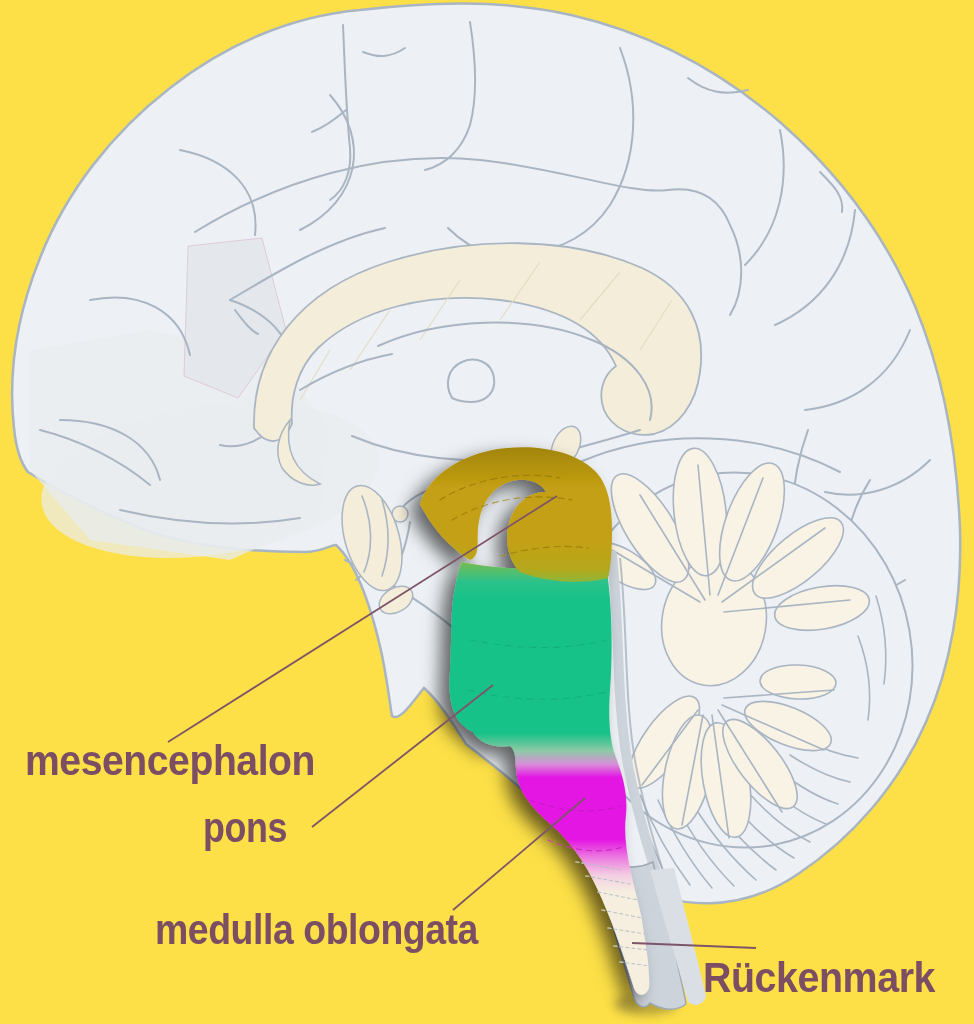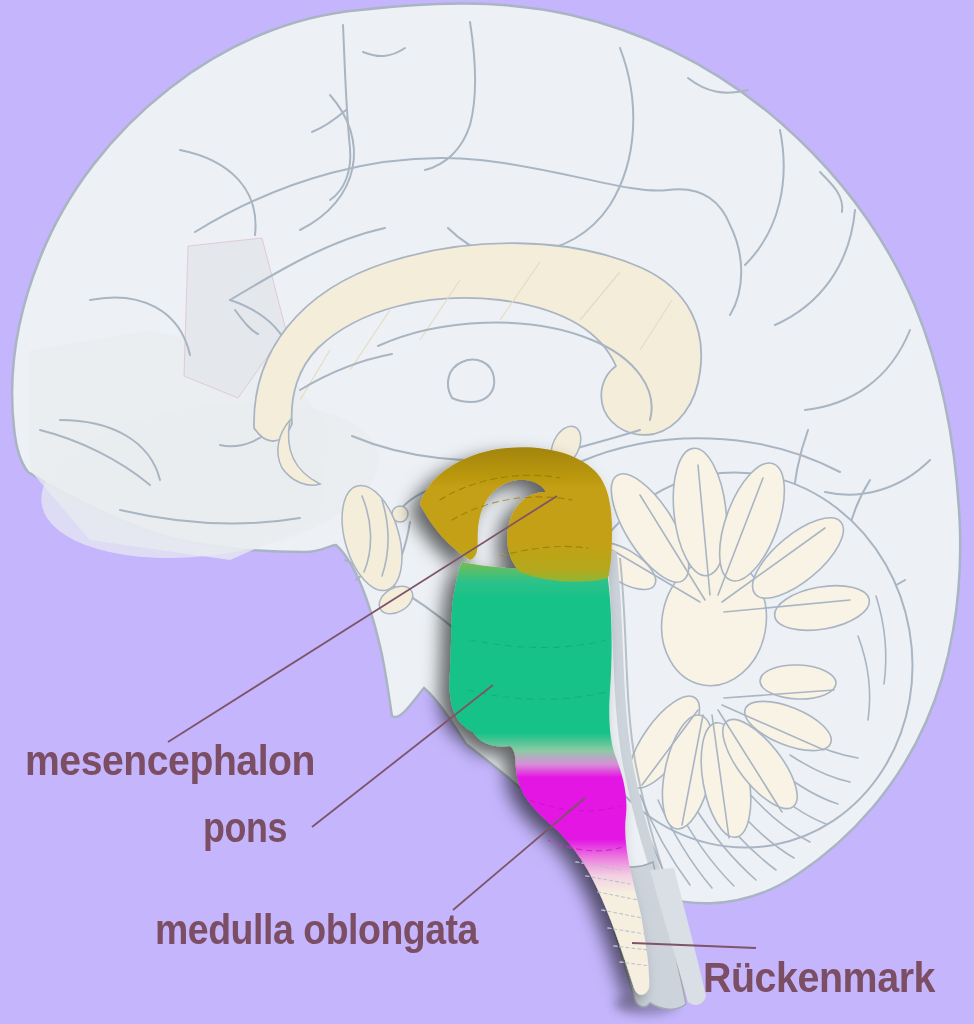--- a/index.html
+++ b/index.html
@@ -1,16 +1,16 @@
 <!DOCTYPE html>
 <html><head>
 <meta charset="utf-8">
 <style>
   html,body{margin:0;padding:0;background:#ffffff;}
-  .stage{width:974px;height:1024px;position:relative;background:#c4b5fd;overflow:hidden;}
+  .stage{width:974px;height:1024px;position:relative;background:#fde047;overflow:hidden;}
   svg{display:block;}
   .label{font-family:"Liberation Sans", sans-serif;font-weight:bold;font-size:43px;letter-spacing:-0.5px;}
   .sulci path{fill:none;stroke-width:2;stroke-linecap:round;}
   .thin path{fill:none;stroke-width:1.6;stroke-linecap:round;}
 </style>
 </head>
 <body>
 
 <div class="stage">
 <svg width="974" height="1024" viewBox="0 0 974 1024">

